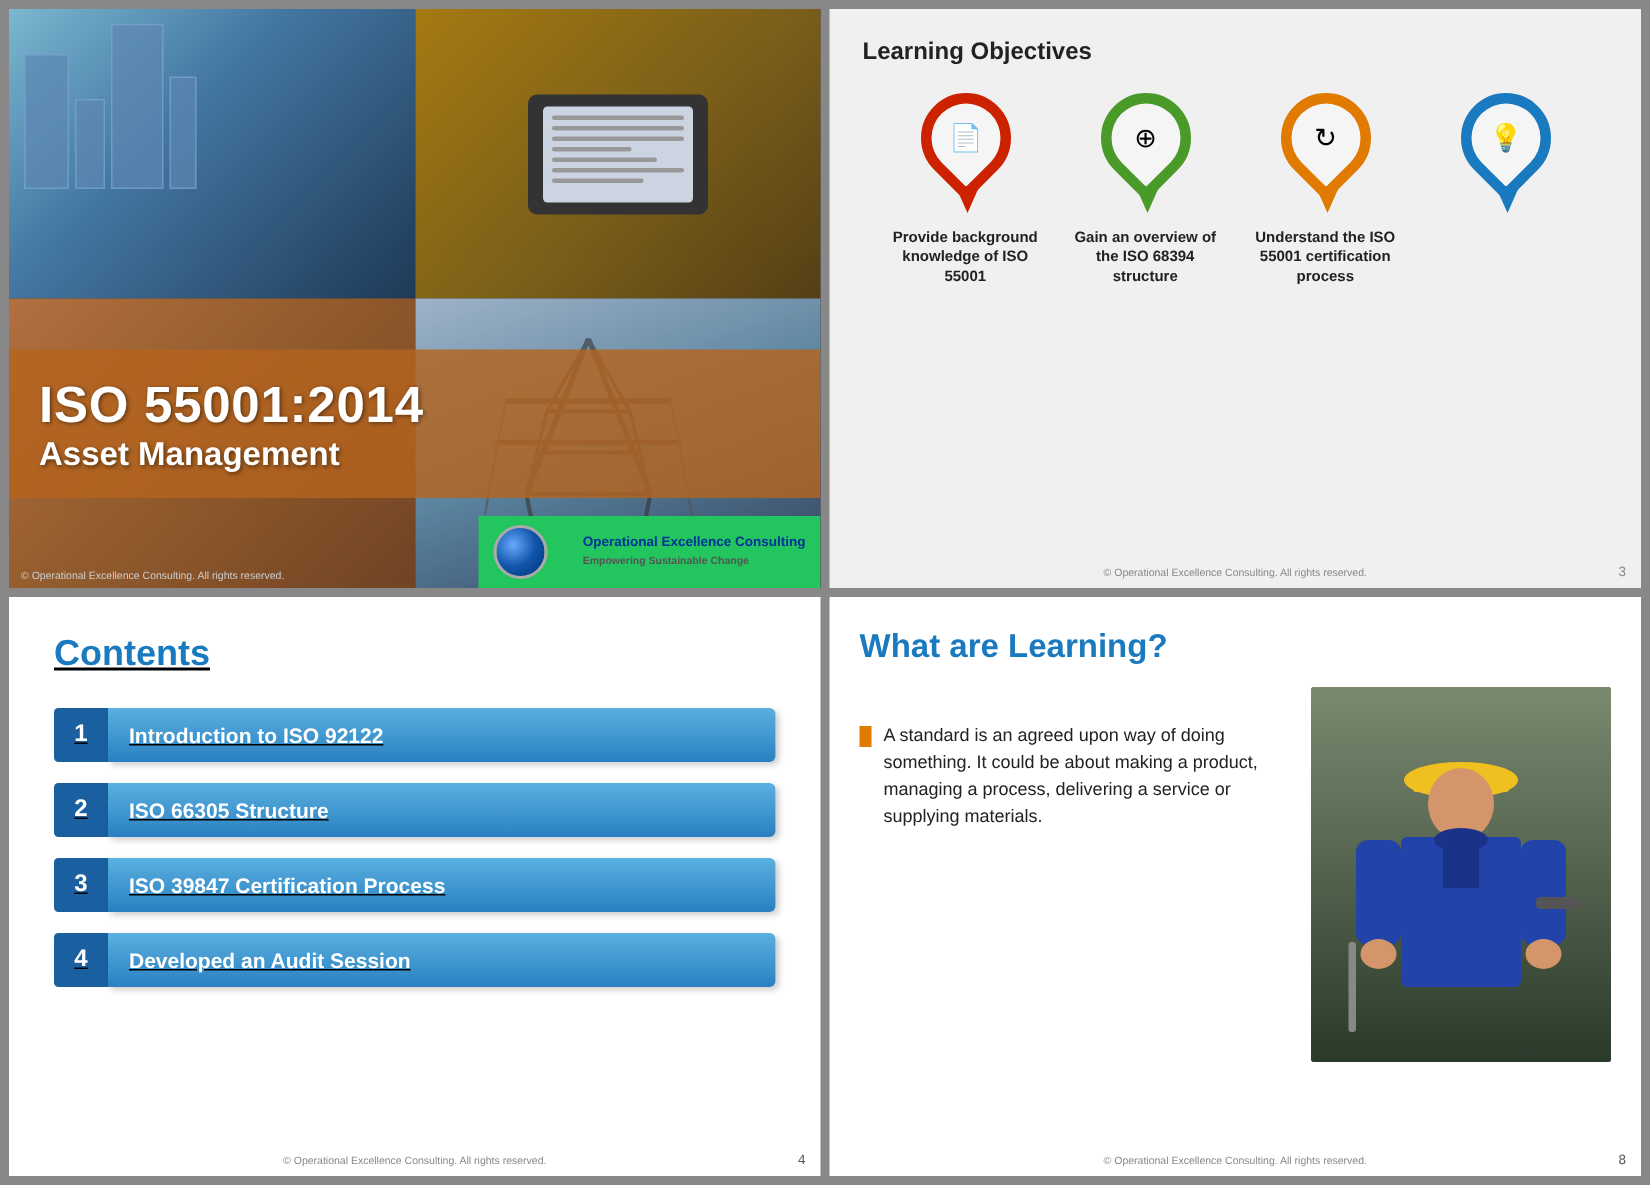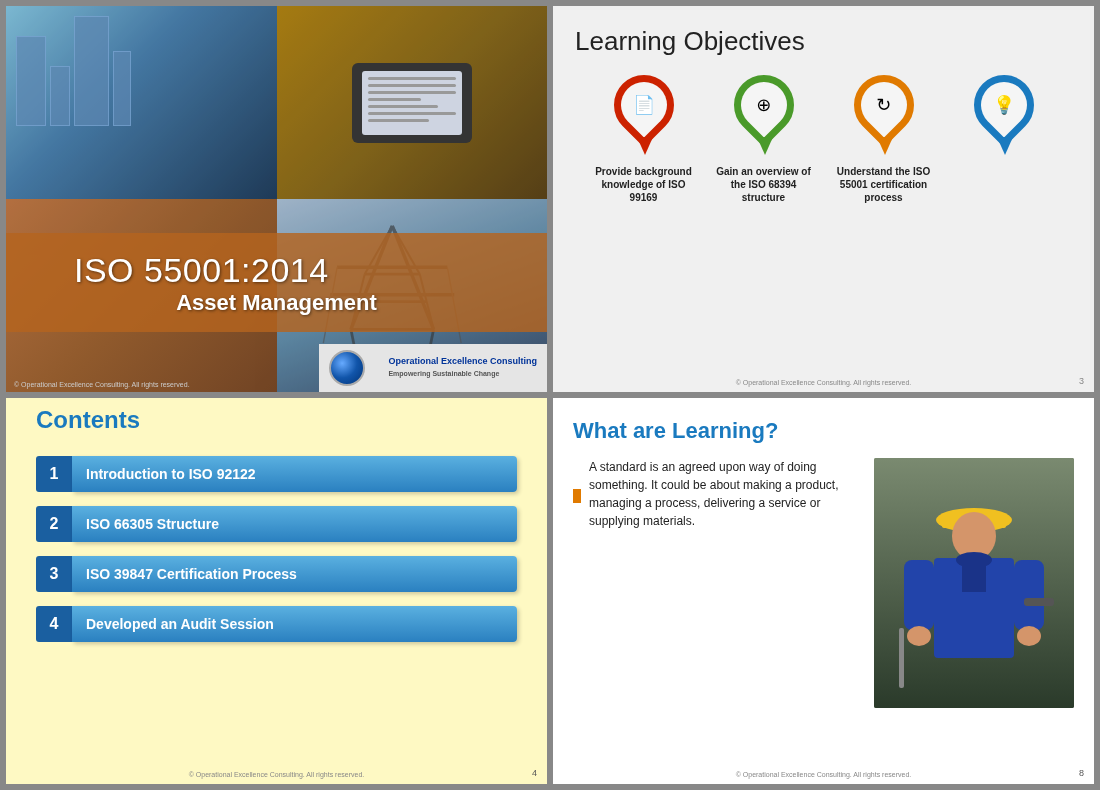--- a/index.html
+++ b/index.html
@@ -51,36 +51,34 @@
     .slide-1 .title-overlay {
       position: absolute;
       bottom: 60px;
       left: 0; right: 0;
       background: rgba(180, 100, 30, 0.82);
       padding: 18px 20px 16px 20px;
     }
     .slide-1 .title-overlay .main-title {
       color: #fff;
       font-size: 34px;
-      font-weight: 400;
+      font-weight: 700;
       letter-spacing: 0.5px;
       text-shadow: 1px 1px 3px rgba(0,0,0,0.5);
-      margin-left: 48px;
     }
     .slide-1 .title-overlay .sub-title {
       color: #fff;
       font-size: 22px;
       font-weight: 700;
       text-shadow: 1px 1px 3px rgba(0,0,0,0.5);
-      text-align: center;
     }
     .slide-1 .logo-bar {
       position: absolute;
       bottom: 0; right: 0;
-      background: #e5e5e5;
+      background: #22c55e;
       padding: 6px 10px;
       display: flex;
       align-items: center;
       gap: 23px;
     }
     .slide-1 .logo-globe {
       width: 36px; height: 36px;
       background: radial-gradient(circle at 35% 35%, #6af, #1155aa, #003377);
       border-radius: 50%;
       border: 2px solid #aaa;
@@ -98,22 +96,22 @@
       font-size: 7px;
       color: #ccc;
     }
 
     
     .slide-2 {
       background: #f0f0f0;
       padding: 20px 22px 10px 22px;
     }
     .slide-2 .slide-title {
-      font-size: 26px;
-      font-weight: 400;
+      font-size: 16px;
+      font-weight: 700;
       color: #222;
       margin-bottom: 18px;
     }
     .slide-2 .objectives {
       display: flex;
       gap: 10px;
       justify-content: center;
       margin-bottom: 16px;
     }
     .objective-item {
@@ -189,22 +187,23 @@
     .slide-2 .s2-page {
       position: absolute;
       bottom: 6px;
       right: 10px;
       font-size: 9px;
       color: #888;
     }
 
     
     .slide-3 {
-      background: #fef9c3;
-      padding: 8px 30px 10px 30px;
+      background: #ffffff;
+      padding: 24px 30px 10px 30px;
+      text-decoration: underline;
     }
     .slide-3 .slide-title {
       font-size: 24px;
       font-weight: 700;
       color: #1a7abf;
       margin-bottom: 22px;
     }
     .contents-list {
       display: flex;
       flex-direction: column;
@@ -272,21 +271,22 @@
       display: flex;
       gap: 14px;
     }
     .slide-4 .text-col {
       flex: 1;
     }
     .slide-4 .bullet-item {
       display: flex;
       gap: 8px;
       margin-bottom: 18px;
-      align-items: center;
+      align-items: flex-start;
+      margin-top: 23px;
     }
     .bullet-marker {
       width: 8px;
       height: 14px;
       background: #e07a00;
       flex-shrink: 0;
       margin-top: 3px;
     }
     .bullet-text {
       font-size: 12px;
@@ -442,21 +442,21 @@
 
     <div class="objective-item">
       <div class="pin-icon pin-red">
         <div class="pin-circle">
           <div class="pin-circle-inner">
             <span style="transform:rotate(45deg);font-size:18px;">📄</span>
           </div>
         </div>
         <div class="pin-tail"></div>
       </div>
-      <div class="objective-label">Provide background knowledge of ISO 99169</div>
+      <div class="objective-label">Provide background knowledge of ISO 55001</div>
     </div>
 
     <div class="objective-item">
       <div class="pin-icon pin-green">
         <div class="pin-circle">
           <div class="pin-circle-inner">
             <span style="transform:rotate(45deg);font-size:18px;">⊕</span>
           </div>
         </div>
         <div class="pin-tail"></div>

